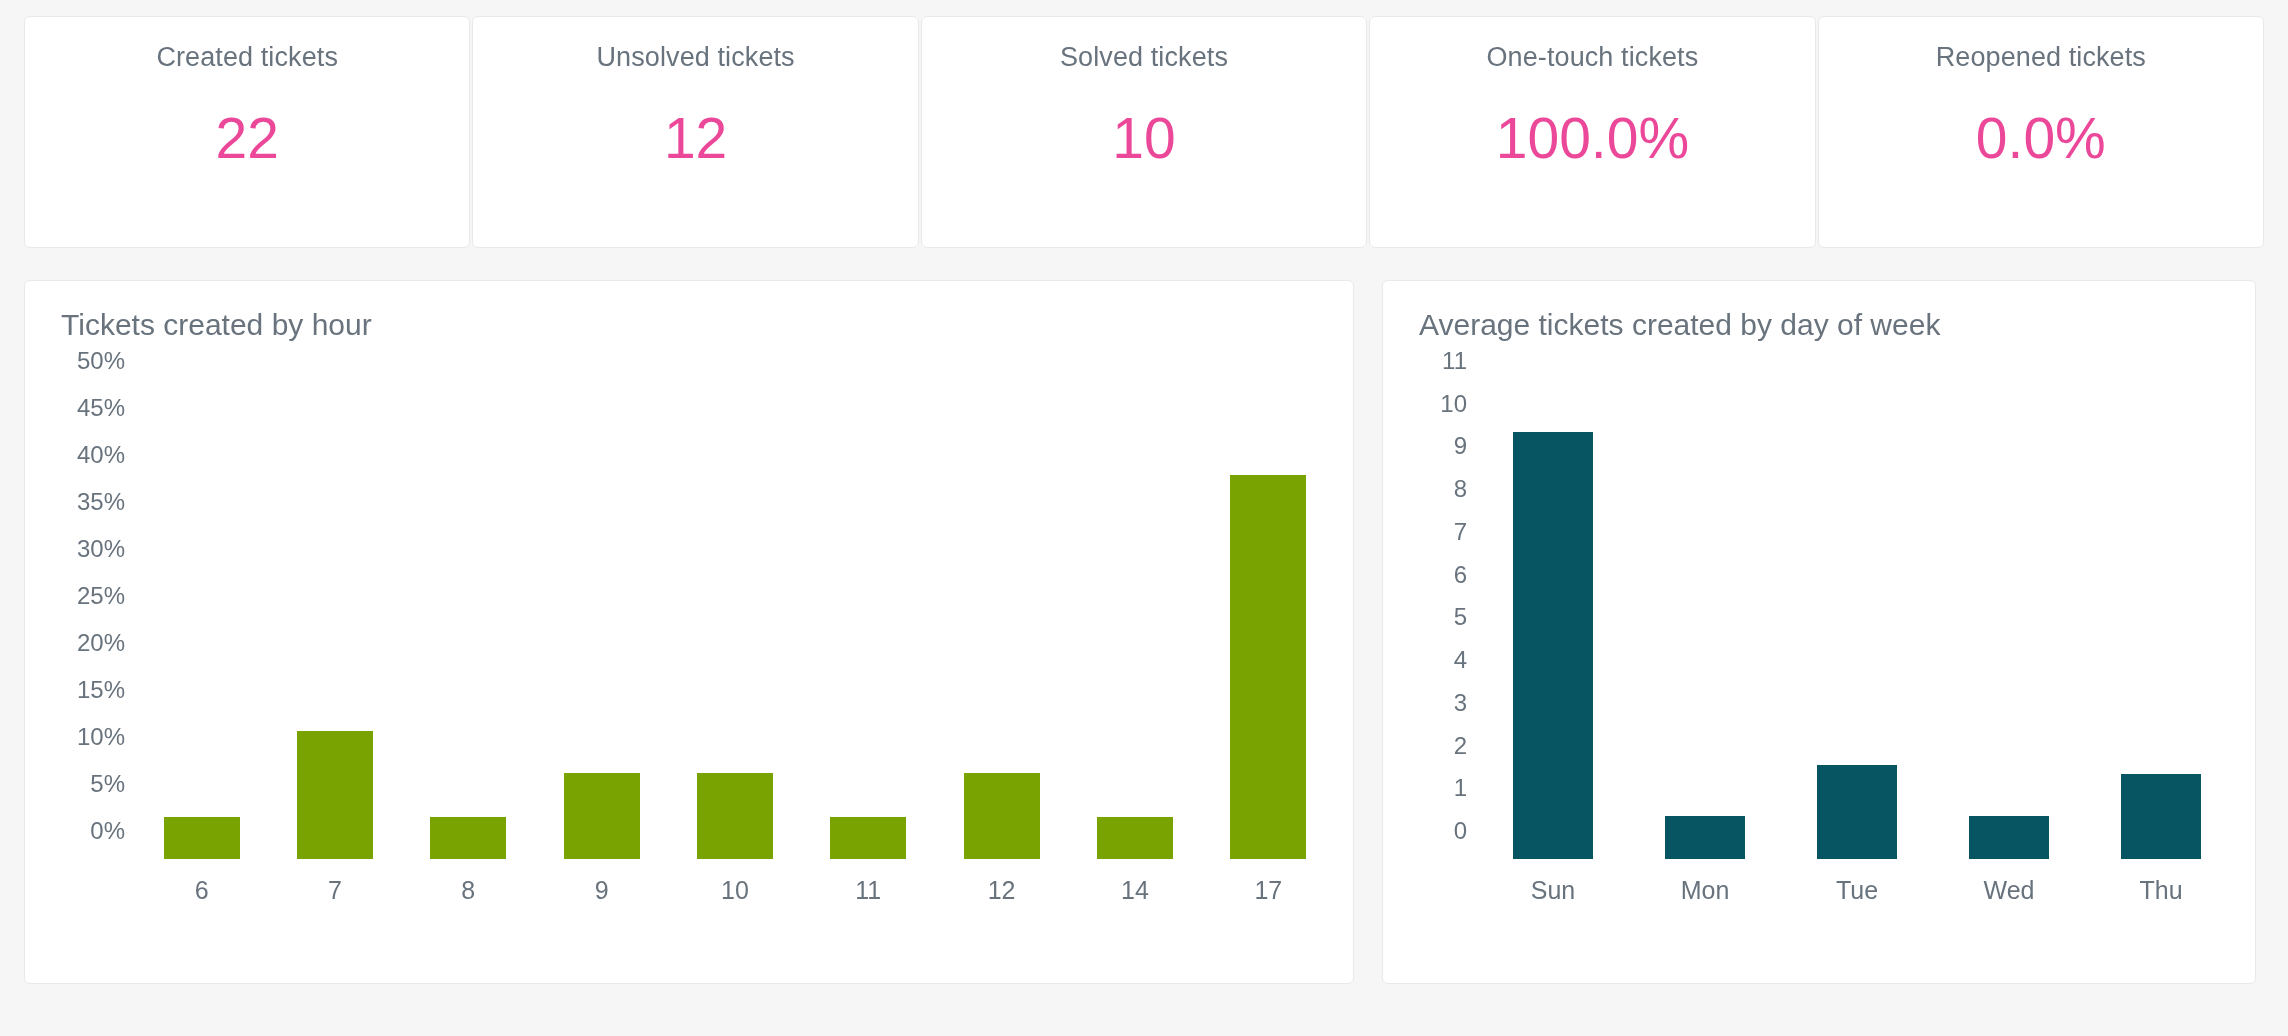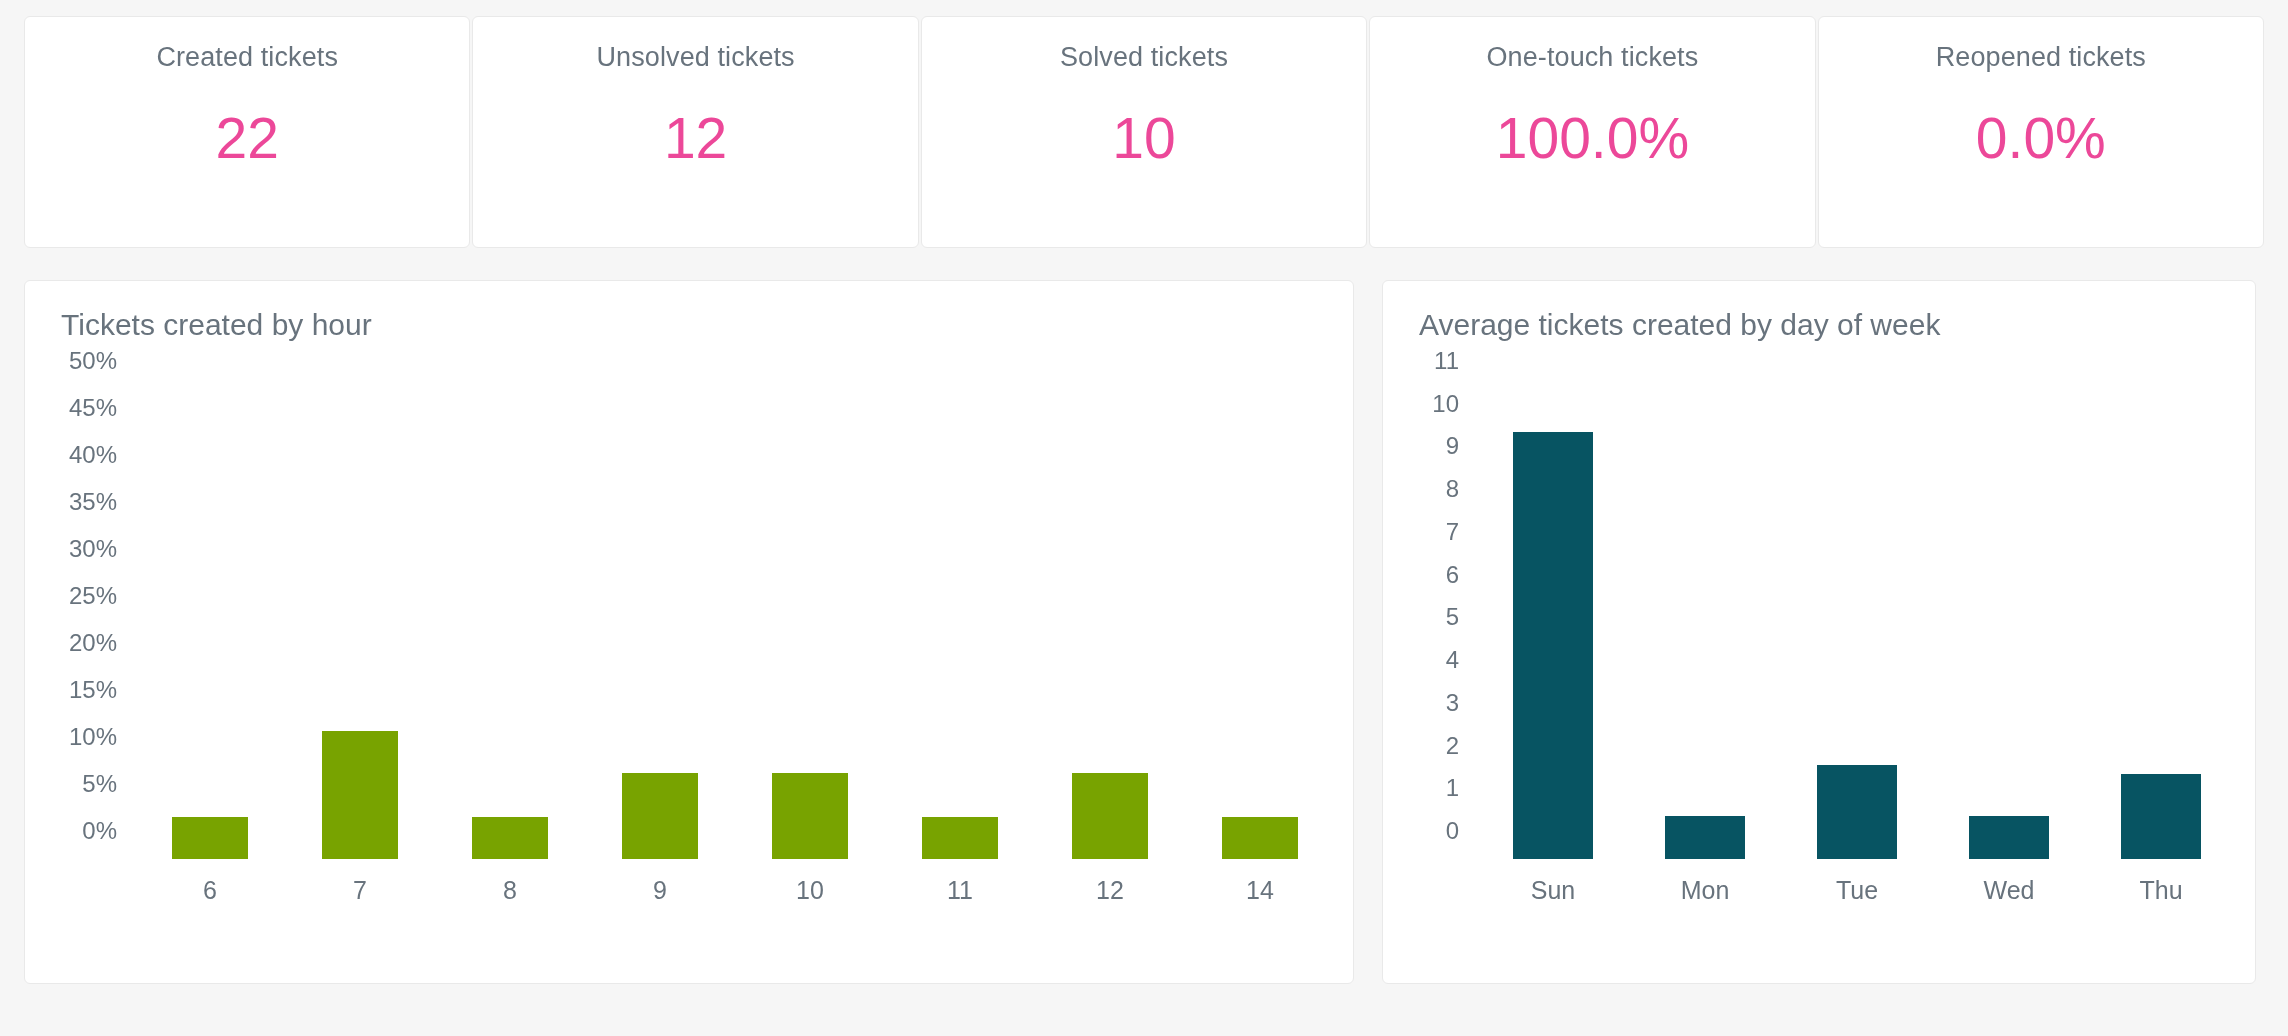--- a/index.html
+++ b/index.html
@@ -87,21 +87,21 @@
 
   .y-axis {
     position: relative;
     flex: 0 0 auto;
     width: 92px;
   }
   .right .y-axis { width: 76px; }
 
   .y-tick {
     position: absolute;
-    right: 18px;
+    right: 10px;
     transform: translateY(-50%);
     font-size: 24px;
     color: #68737d;
     white-space: nowrap;
   }
 
   .bars {
     position: relative;
     flex: 1 1 auto;
     display: flex;
@@ -207,20 +207,24 @@
               <div class="bar bar-green" style="height: 9%;"></div>
               <div class="x-label">11</div>
             </div>
             <div class="bar-slot">
               <div class="bar bar-green" style="height: 18.2%;"></div>
               <div class="x-label">12</div>
             </div>
             <div class="bar-slot">
               <div class="bar bar-green" style="height: 9%;"></div>
               <div class="x-label">14</div>
+            </div>
+            <div class="bar-slot">
+              <div class="bar bar-green" style="height: 81.8%;"></div>
+              <div class="x-label">17</div>
             </div>
           </div>
       </div>
     </div>
 
     <div class="chart-card right">
       <div class="chart-title">Average tickets created by day of week</div>
       <div class="plot">
         <div class="y-axis">
             <div class="y-tick" style="bottom: 0%;">0</div>

